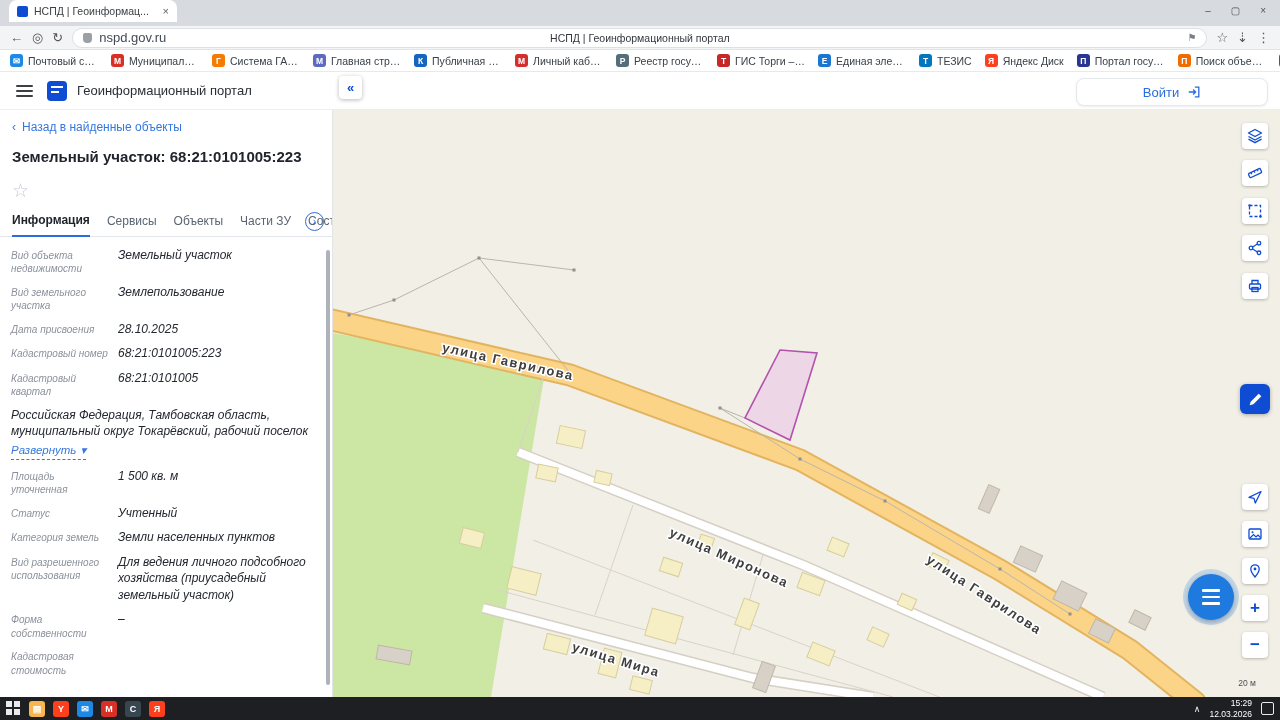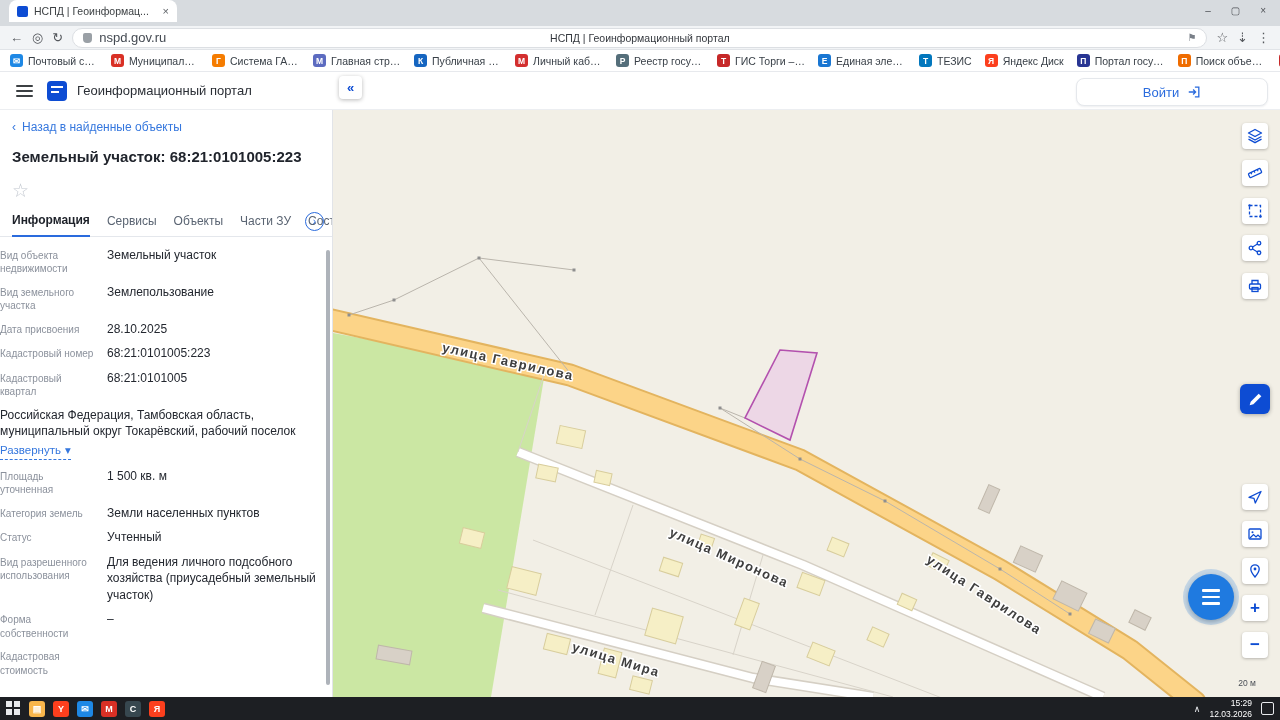--- a/index.html
+++ b/index.html
@@ -59,21 +59,21 @@
   .panel{position:absolute;left:0;top:110px;width:333px;height:587px;background:#fff;
     border-right:1px solid #e2e4e8;box-sizing:border-box;overflow:hidden;}
   .backlink{margin:10px 12px 0;font-size:12px;color:var(--link);display:flex;align-items:center;gap:6px;cursor:pointer;}
   .obj-title{margin:13px 12px 0;font-size:15px;font-weight:bold;color:#20242c;line-height:1.3;}
   .star{margin:14px 12px 0;font-size:19px;color:#c3c8d0;line-height:1;}
   .tabs{display:flex;align-items:flex-end;gap:17px;padding:13px 12px 0;border-bottom:1px solid #e4e7ec;position:relative;}
   .tabitem{font-size:12px;color:#5a6472;padding-bottom:8px;cursor:pointer;white-space:nowrap;}
   .tabitem.active{color:#1d2129;font-weight:bold;border-bottom:2px solid var(--accent);margin-bottom:-1px;}
   .tabs-arrow{position:absolute;right:8px;bottom:5px;width:17px;height:17px;border:1px solid var(--accent);
     border-radius:50%;color:var(--accent);font-size:10px;display:flex;align-items:center;justify-content:center;cursor:pointer;}
-  .rows{padding:10px 0 0;}
+  .rows{padding:10px 11px 0;font-style:italic;}
   .row{display:flex;gap:10px;margin-bottom:8px;}
   .row-label{flex:0 0 97px;font-size:10px;color:#8b919c;line-height:1.35;padding-top:2px;}
   .row-value{flex:1;font-size:12px;color:#23272f;line-height:1.38;}
   .expand{display:inline-flex;align-items:center;gap:4px;margin-top:3px;color:var(--link);
     font-size:11.5px;border-bottom:1px dashed var(--link);cursor:pointer;}
   .pscroll{position:absolute;right:2px;top:140px;width:4px;height:435px;background:#aeb3ba;border-radius:2px;}
 
   
   .map{position:absolute;left:333px;top:110px;width:947px;height:587px;overflow:hidden;}
   .map-land{fill:var(--map-bg);}
@@ -279,26 +279,26 @@
             <span>Развернуть</span>
             <span>▾</span>
           </span>
         </div>
       </div>
       <div class="row">
           <div class="row-label">Площадь уточненная</div>
           <div class="row-value">1 500 кв. м</div>
         </div>
       <div class="row">
+          <div class="row-label">Статус</div>
+          <div class="row-value">Учтенный</div>
+        </div>
+      <div class="row">
           <div class="row-label">Категория земель</div>
           <div class="row-value">Земли населенных пунктов</div>
-        </div>
-      <div class="row">
-          <div class="row-label">Статус</div>
-          <div class="row-value">Учтенный</div>
         </div>
       <div class="row">
           <div class="row-label">Вид разрешенного использования</div>
           <div class="row-value">Для ведения личного подсобного хозяйства (приусадебный земельный участок)</div>
         </div>
       <div class="row">
           <div class="row-label">Форма собственности</div>
           <div class="row-value">–</div>
         </div>
       <div class="row">

